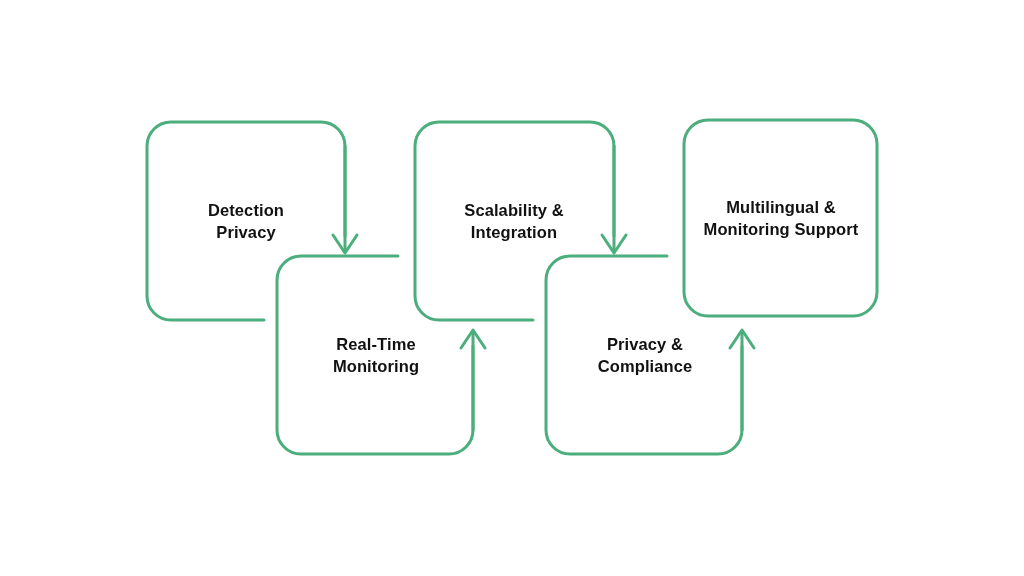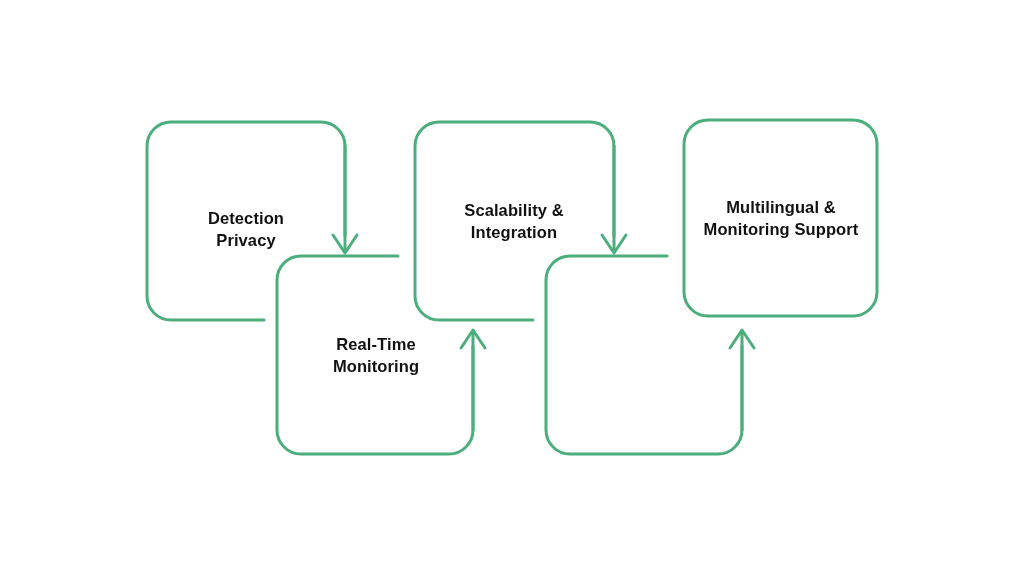--- a/index.html
+++ b/index.html
@@ -113,34 +113,38 @@
       <path d="M 742 430 L 742 331" fill="none" stroke="#4CAE7C" stroke-width="3" stroke-linecap="round"></path>
       <path d="M 730 348 L 742 330 L 754 348" fill="none" stroke="#4CAE7C" stroke-width="3" stroke-linecap="round" stroke-linejoin="round"></path>
     </g>
 
     <g>
       <rect x="684" y="120" width="193" height="196" rx="24" ry="24" fill="none" stroke="#4CAE7C" stroke-width="3"></rect>
     </g>
 
   </svg>
 
-  <div class="node-label" style="left:147px; top:122px; width:198px; height:198px;margin-top:8px;">
+  <div class="node-label" style="left:147px; top:122px; width:198px; height:198px;">
     <span class="line">Detection</span>
     <span class="line">Privacy</span>
   </div>
 
   <div class="node-label" style="left:277px; top:256px; width:198px; height:198px;">
     <span class="line">Real-Time</span>
     <span class="line">Monitoring</span>
   </div>
 
   <div class="node-label" style="left:415px; top:122px; width:198px; height:198px;">
     <span class="line">Scalability &amp;</span>
     <span class="line">Integration</span>
   </div>
 
+  <div class="node-label" style="left:546px; top:256px; width:198px; height:198px;">
+    <span class="line">Privacy &amp;</span>
+    <span class="line">Compliance</span>
+  </div>
 
   <div class="node-label" style="left:670px; top:120px; width:222px; height:196px;align-items:center;">
     <span class="line">Multilingual &amp;</span>
     <span class="line">Monitoring Support</span>
   </div>
 
 </div>
 
 </body></html>

